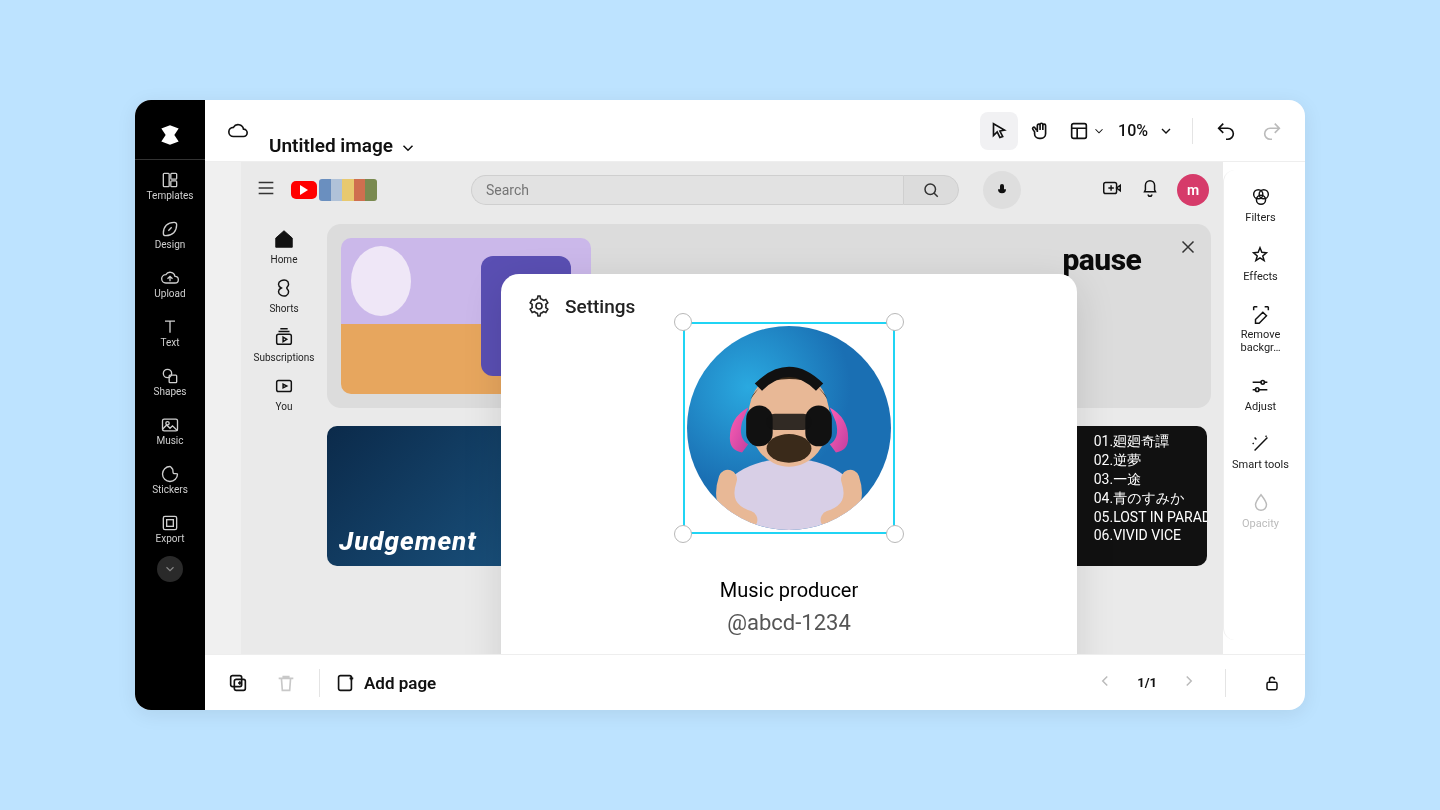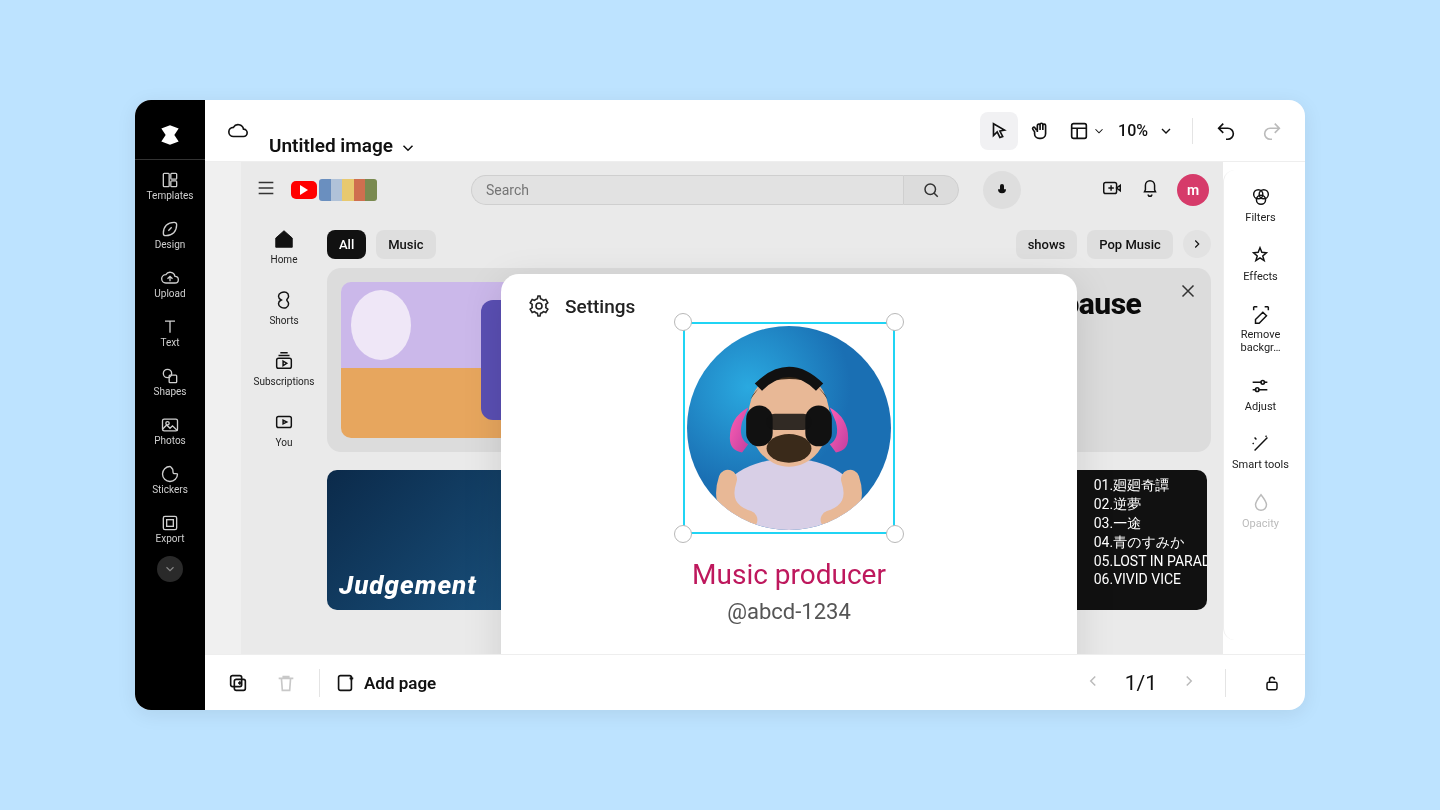--- a/index.html
+++ b/index.html
@@ -29,21 +29,21 @@
   .export-btn { background:#20c4f4; color:#fff; font-size:16px; font-weight:600; padding:8px 16px; border-radius:10px; display:flex; align-items:center; gap:6px; cursor:pointer; }
   .export-btn svg{width:18px;height:18px;stroke:#fff;fill:none;stroke-width:2;}
   .topbar-right { display:flex; align-items:center; gap:6px; margin-left:8px;}
   .canvas-area { flex:1; background:#f0f0f0; position:relative; overflow:hidden; }
   .bottombar { height:56px; display:flex; align-items:center; padding:0 14px; gap:10px; border-top:1px solid #eee; }
   .bottombar .icon-btn svg{stroke:#111;}
   .bottombar .muted svg{stroke:#c8c8c8;}
   .vsep{ width:1px; height:28px; background:#e4e4e4; margin:0 4px;}
   .addpage{ display:flex; align-items:center; gap:8px; font-size:17px; font-weight:600; color:#111; cursor:pointer;}
   .addpage svg{width:22px;height:22px;stroke:#111;fill:none;stroke-width:1.8;}
-  .pager{ margin-left:auto; display:flex; align-items:center; gap:23px; font-size:21px; font-weight:400; color:#111;}
+  .pager{ margin-left:auto; display:flex; align-items:center; gap:23px; font-size:13px; font-weight:700; color:#111;}
   .pager .nav{cursor:pointer;}
   .pager .nav svg{width:18px;height:18px;stroke:#bbb;fill:none;stroke-width:2;}
   .lock-btn svg{width:20px;height:20px;stroke:#111;fill:none;stroke-width:1.8;}
 
   .yt-mock{ position:absolute; left:36px; top:0; right:0; bottom:0; background:#eaeaea; }
   .yt-top{ height:56px; display:flex; align-items:center; padding:0 14px; gap:14px; background:#eaeaea;}
   .yt-ham svg{width:22px;height:22px;stroke:#333;fill:none;stroke-width:1.8;}
   .yt-logo{ display:flex; align-items:center; gap:2px;}
   .yt-logo .play{ width:26px; height:18px; background:#ff0000; border-radius:5px; position:relative;}
   .yt-logo .play::after{content:"";position:absolute;left:9px;top:4px;border-left:8px solid #fff;border-top:5px solid transparent;border-bottom:5px solid transparent;}
@@ -51,21 +51,21 @@
   .yt-search{ flex:0 0 488px; height:30px; display:flex; margin-left:80px;}
   .yt-search input{ flex:1; border:1px solid #cfcfcf; border-right:none; border-radius:18px 0 0 18px; background:#e2e2e2; padding:0 14px; font-size:14px; color:#555; outline:none;}
   .yt-search .btn{ width:56px; border:1px solid #cfcfcf; border-radius:0 18px 18px 0; background:#dcdcdc; display:flex; align-items:center; justify-content:center;}
   .yt-search .btn svg{width:18px;height:18px;stroke:#333;fill:none;stroke-width:2;}
   .yt-mic{ width:38px;height:38px;border-radius:50%;background:#dedede;display:flex;align-items:center;justify-content:center;margin-left:10px; cursor:pointer;}
   .yt-mic svg{width:16px;height:16px;fill:#111;}
   .yt-right{ margin-left:auto; display:flex; align-items:center; gap:16px;}
   .yt-right svg{width:22px;height:22px;stroke:#111;fill:none;stroke-width:1.6;}
   .yt-avatar{width:32px;height:32px;border-radius:50%;background:#d63b6a;color:#fff;display:flex;align-items:center;justify-content:center;font-size:14px;font-weight:600;}
   .yt-body{ position:absolute; top:56px; left:0; right:0; bottom:0; display:flex;}
-  .yt-side{ width:86px; display:flex; flex-direction:column; align-items:center; padding-top:10px; gap:24px;}
+  .yt-side{ width:86px; display:flex; flex-direction:column; align-items:center; padding-top:10px; gap:12px;}
   .yt-side .it{ display:flex; flex-direction:column; align-items:center; gap:4px; font-size:10px; color:#222; cursor:pointer;}
   .yt-side .it svg{width:22px;height:22px;stroke:#111;fill:#111;}
   .yt-side .it.outline svg{fill:none;stroke-width:1.6;}
   .yt-main{ flex:1; padding:4px 12px 0 0;}
   .chips{ display:flex; gap:10px; align-items:center; overflow:hidden; height:44px;}
   .chip{ background:#dedede; color:#111; font-size:13px; font-weight:500; padding:7px 12px; border-radius:8px; white-space:nowrap; cursor:pointer;}
   .chip.active{ background:#111; color:#fff;}
   .chips .more{ margin-left:auto; width:28px;height:28px;border-radius:50%;background:#e2e2e2;display:flex;align-items:center;justify-content:center;cursor:pointer;}
   .chips .more svg{width:14px;height:14px;stroke:#111;fill:none;stroke-width:2;}
   .promo{ background:#dcdcdc; border-radius:14px; padding:14px; display:flex; gap:18px; position:relative; margin-top:2px;}
@@ -99,21 +99,21 @@
 
   .settings-card{ position:absolute; left:296px; top:112px; width:576px; height:420px; background:#fff; border-radius:18px; box-shadow:0 10px 40px rgba(0,0,0,0.12); padding:20px 26px; display:flex; flex-direction:column; align-items:center;}
   .settings-head{ align-self:flex-start; display:flex; align-items:center; gap:14px; font-size:19px; color:#222; font-weight:500;}
   .settings-head svg{width:24px;height:24px;stroke:#222;fill:none;stroke-width:1.6;}
   .sel-box{ position:relative; width:212px; height:212px; margin-top:4px;}
   .sel-box .frame{ position:absolute; inset:0; border:2px solid #20d4f4;}
   .sel-box .handle{ position:absolute; width:18px; height:18px; background:#fff; border:1.5px solid #b8b8b8; border-radius:50%;}
   .sel-box .h-tl{left:-9px;top:-9px;} .sel-box .h-tr{right:-9px;top:-9px;} .sel-box .h-bl{left:-9px;bottom:-9px;} .sel-box .h-br{right:-9px;bottom:-9px;}
   .avatar-img{ position:absolute; left:4px; top:4px; width:204px; height:204px; border-radius:50%; overflow:hidden;}
   .avatar-img svg{width:100%;height:100%;display:block;}
-  .card-name{ font-size:28px; color:#be185d; margin-top:24px;}
+  .card-name{ font-size:20px; color:#000000; margin-top:44px;}
   .card-handle{ font-size:22px; color:#555; margin-top:8px;}
 
   .slide-tab{ position:absolute; left:70px; top:288px; width:12px; height:44px; background:#1a1a1a; border-radius:0 10px 10px 0;}
   .content-row{ flex:1; display:flex; min-height:0;}
 </style>
 </head>
 <body>
 
 <div class="app-frame">
 
@@ -155,21 +155,21 @@
           <rect x="11" y="11" width="9" height="9" rx="1"></rect>
         </svg>
       <span>Shapes</span>
     </div>
     <div class="rail-item">
       <svg viewBox="0 0 24 24">
           <rect x="3" y="5" width="18" height="14" rx="2"></rect>
           <circle cx="9" cy="10" r="2"></circle>
           <path d="M3 17l5-5 4 4 3-3 6 6"></path>
         </svg>
-      <span>Photos</span>
+      <span>Music</span>
     </div>
     <div class="rail-item">
       <svg viewBox="0 0 24 24">
           <path d="M12 3a9 9 0 1 0 9 9c0-1-4 0-5-1s0-5-1-5c-1-1-2-3-3-3z"></path>
         </svg>
       <span>Stickers</span>
     </div>
     <div class="rail-item">
       <svg viewBox="0 0 24 24">
           <rect x="4" y="4" width="16" height="16" rx="2"></rect>
@@ -306,32 +306,20 @@
                 </div>
               <div class="it outline">
                   <svg viewBox="0 0 24 24">
                     <rect x="4" y="6" width="16" height="12" rx="2"></rect>
                     <path d="M11 10l4 2-4 2z"></path>
                   </svg>
                   <span>You</span>
                 </div>
             </div>
             <div class="yt-main">
-              <div class="chips">
-                <div class="chip active">All</div>
-                <div class="chip">Music</div>
-                <div style="flex:0 0 560px"></div>
-                <div class="chip">shows</div>
-                <div class="chip">Pop Music</div>
-                <div class="more">
-                    <svg viewBox="0 0 24 24">
-                      <path d="M9 6l6 6-6 6"></path>
-                    </svg>
-                  </div>
-              </div>
               <div class="promo">
                 <div class="art"></div>
                 <div class="txt">
                   <h2><span style="visibility:hidden">XXXXXXXXXXXXXXXXXXXXXXXX</span> <span>pause</span></h2>
                   <p><span style="visibility:hidden">XXXXXXXXXXXXXXXXXXXXXXXXXXX</span><span>otive? Watch this to see</span></p>
                   <div class="chline">
                     <div class="chdot">II</div>
                     <div>
                       <div class="cht"><span>YouTube</span></div>
                       <div class="cht"><span>story, hit</span></div>

